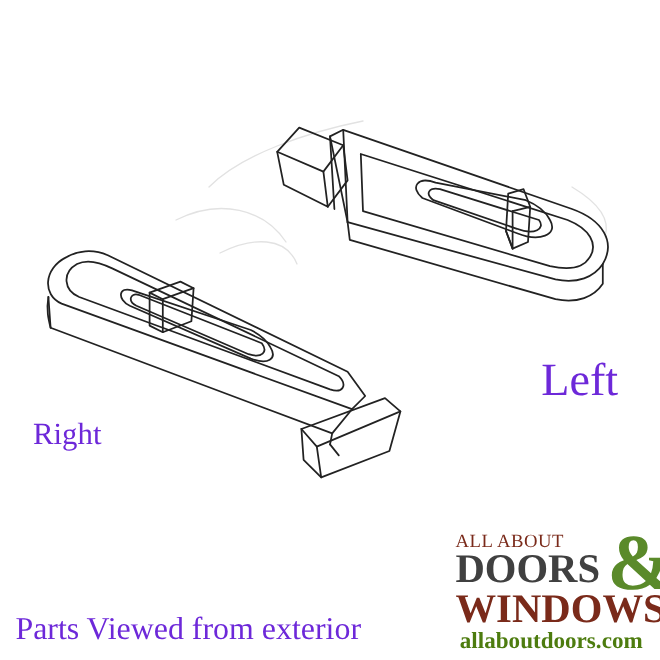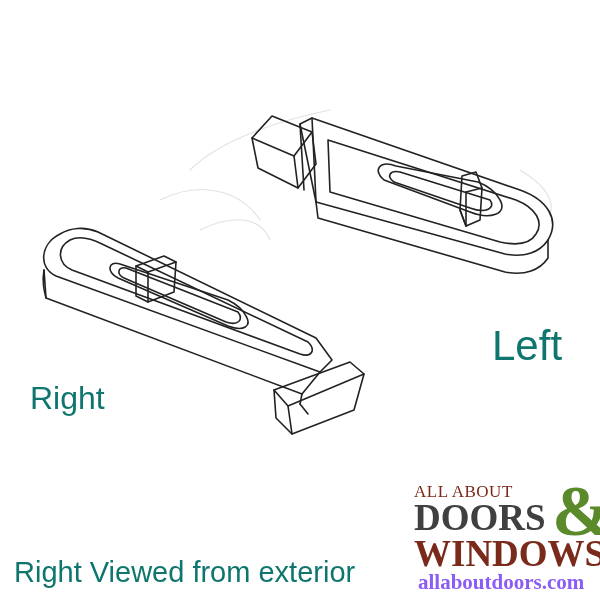--- a/index.html
+++ b/index.html
@@ -1,28 +1,28 @@
 <!DOCTYPE html>
 <html><head>
   <meta charset="utf-8">
   <style>
     html, body { margin: 0; padding: 0; }
     body { width: 600px; height: 600px; background: #ffffff; position: relative; overflow: hidden; font-family: "Liberation Serif", serif; }
     .canvas { position: absolute; left: 0; top: 0; width: 600px; height: 600px; }
     .drawing { position: absolute; left: 0; top: 0; width: 600px; height: 600px; }
-    .label { position: absolute; color: #0f766e; font-family: Liberation Sans, sans-serif; white-space: nowrap; }
+    .label { position: absolute; color: #6d28d9; font-family: Liberation Serif, serif; white-space: nowrap; }
     .label-left { left: 492px; top: 322px; font-size: 42px; }
-    .label-right { left: 30px; top: 380px; font-size: 32px; }
+    .label-right { left: 30px; top: 380px; font-size: 28px; }
     .caption { left: 14px; top: 556px; font-size: 29px; }
     .logo { position: absolute; left: 412px; top: 476px; width: 188px; height: 124px; text-align: center; }
     .logo .line1 { position: absolute; left: 2px; top: 6px; font-size: 17px; color: #7a2a1a; letter-spacing: 0.5px; white-space: nowrap; }
     .logo .line2 { position: absolute; left: 2px; top: 20px; font-size: 37px; font-weight: bold; color: #404040; white-space: nowrap; }
     .logo .amp { position: absolute; left: 140px; top: -6px; font-size: 72px; color: #5a8a2a; font-weight: bold; }
     .logo .line3 { position: absolute; left: 2px; top: 56px; font-size: 37px; font-weight: bold; color: #7a2a1a; white-space: nowrap; }
-    .logo .line4 { position: absolute; left: 6px; top: 94px; font-size: 21px; font-weight: bold; color: #8b5cf6; white-space: nowrap; }
+    .logo .line4 { position: absolute; left: 6px; top: 94px; font-size: 21px; font-weight: bold; color: #4d7c0f; white-space: nowrap; }
   </style>
 </head>
 <body>
 
 <div class="canvas">
   <svg class="drawing" viewBox="0 0 600 600" xmlns="http://www.w3.org/2000/svg" fill="none" stroke="#222" stroke-width="1.6" stroke-linejoin="round" stroke-linecap="round">
 
     <g stroke="#e2e2e2" stroke-width="1.2">
       <path d="M190 170 C 220 140, 280 120, 330 110"></path>
       <path d="M160 200 C 200 180, 240 190, 260 220"></path>
@@ -72,21 +72,21 @@
 
       <path d="M274 390 L 350 362 L 364 374 L 288 406 Z"></path>
       <path d="M288 406 L 292 434 L 354 410 L 364 374"></path>
       <path d="M274 390 L 276 418 L 292 434"></path>
       <path d="M300 404 L 308 414"></path>
     </g>
   </svg>
 
   <div class="label label-left">Left</div>
   <div class="label label-right">Right</div>
-  <div class="label caption">Right Viewed from exterior</div>
+  <div class="label caption">Parts Viewed from exterior</div>
 
   <div class="logo">
     <div class="line1">ALL ABOUT</div>
     <div class="line2">DOORS</div>
     <div class="amp">&amp;</div>
     <div class="line3">WINDOWS</div>
     <div class="line4">allaboutdoors.com</div>
   </div>
 </div>
 

